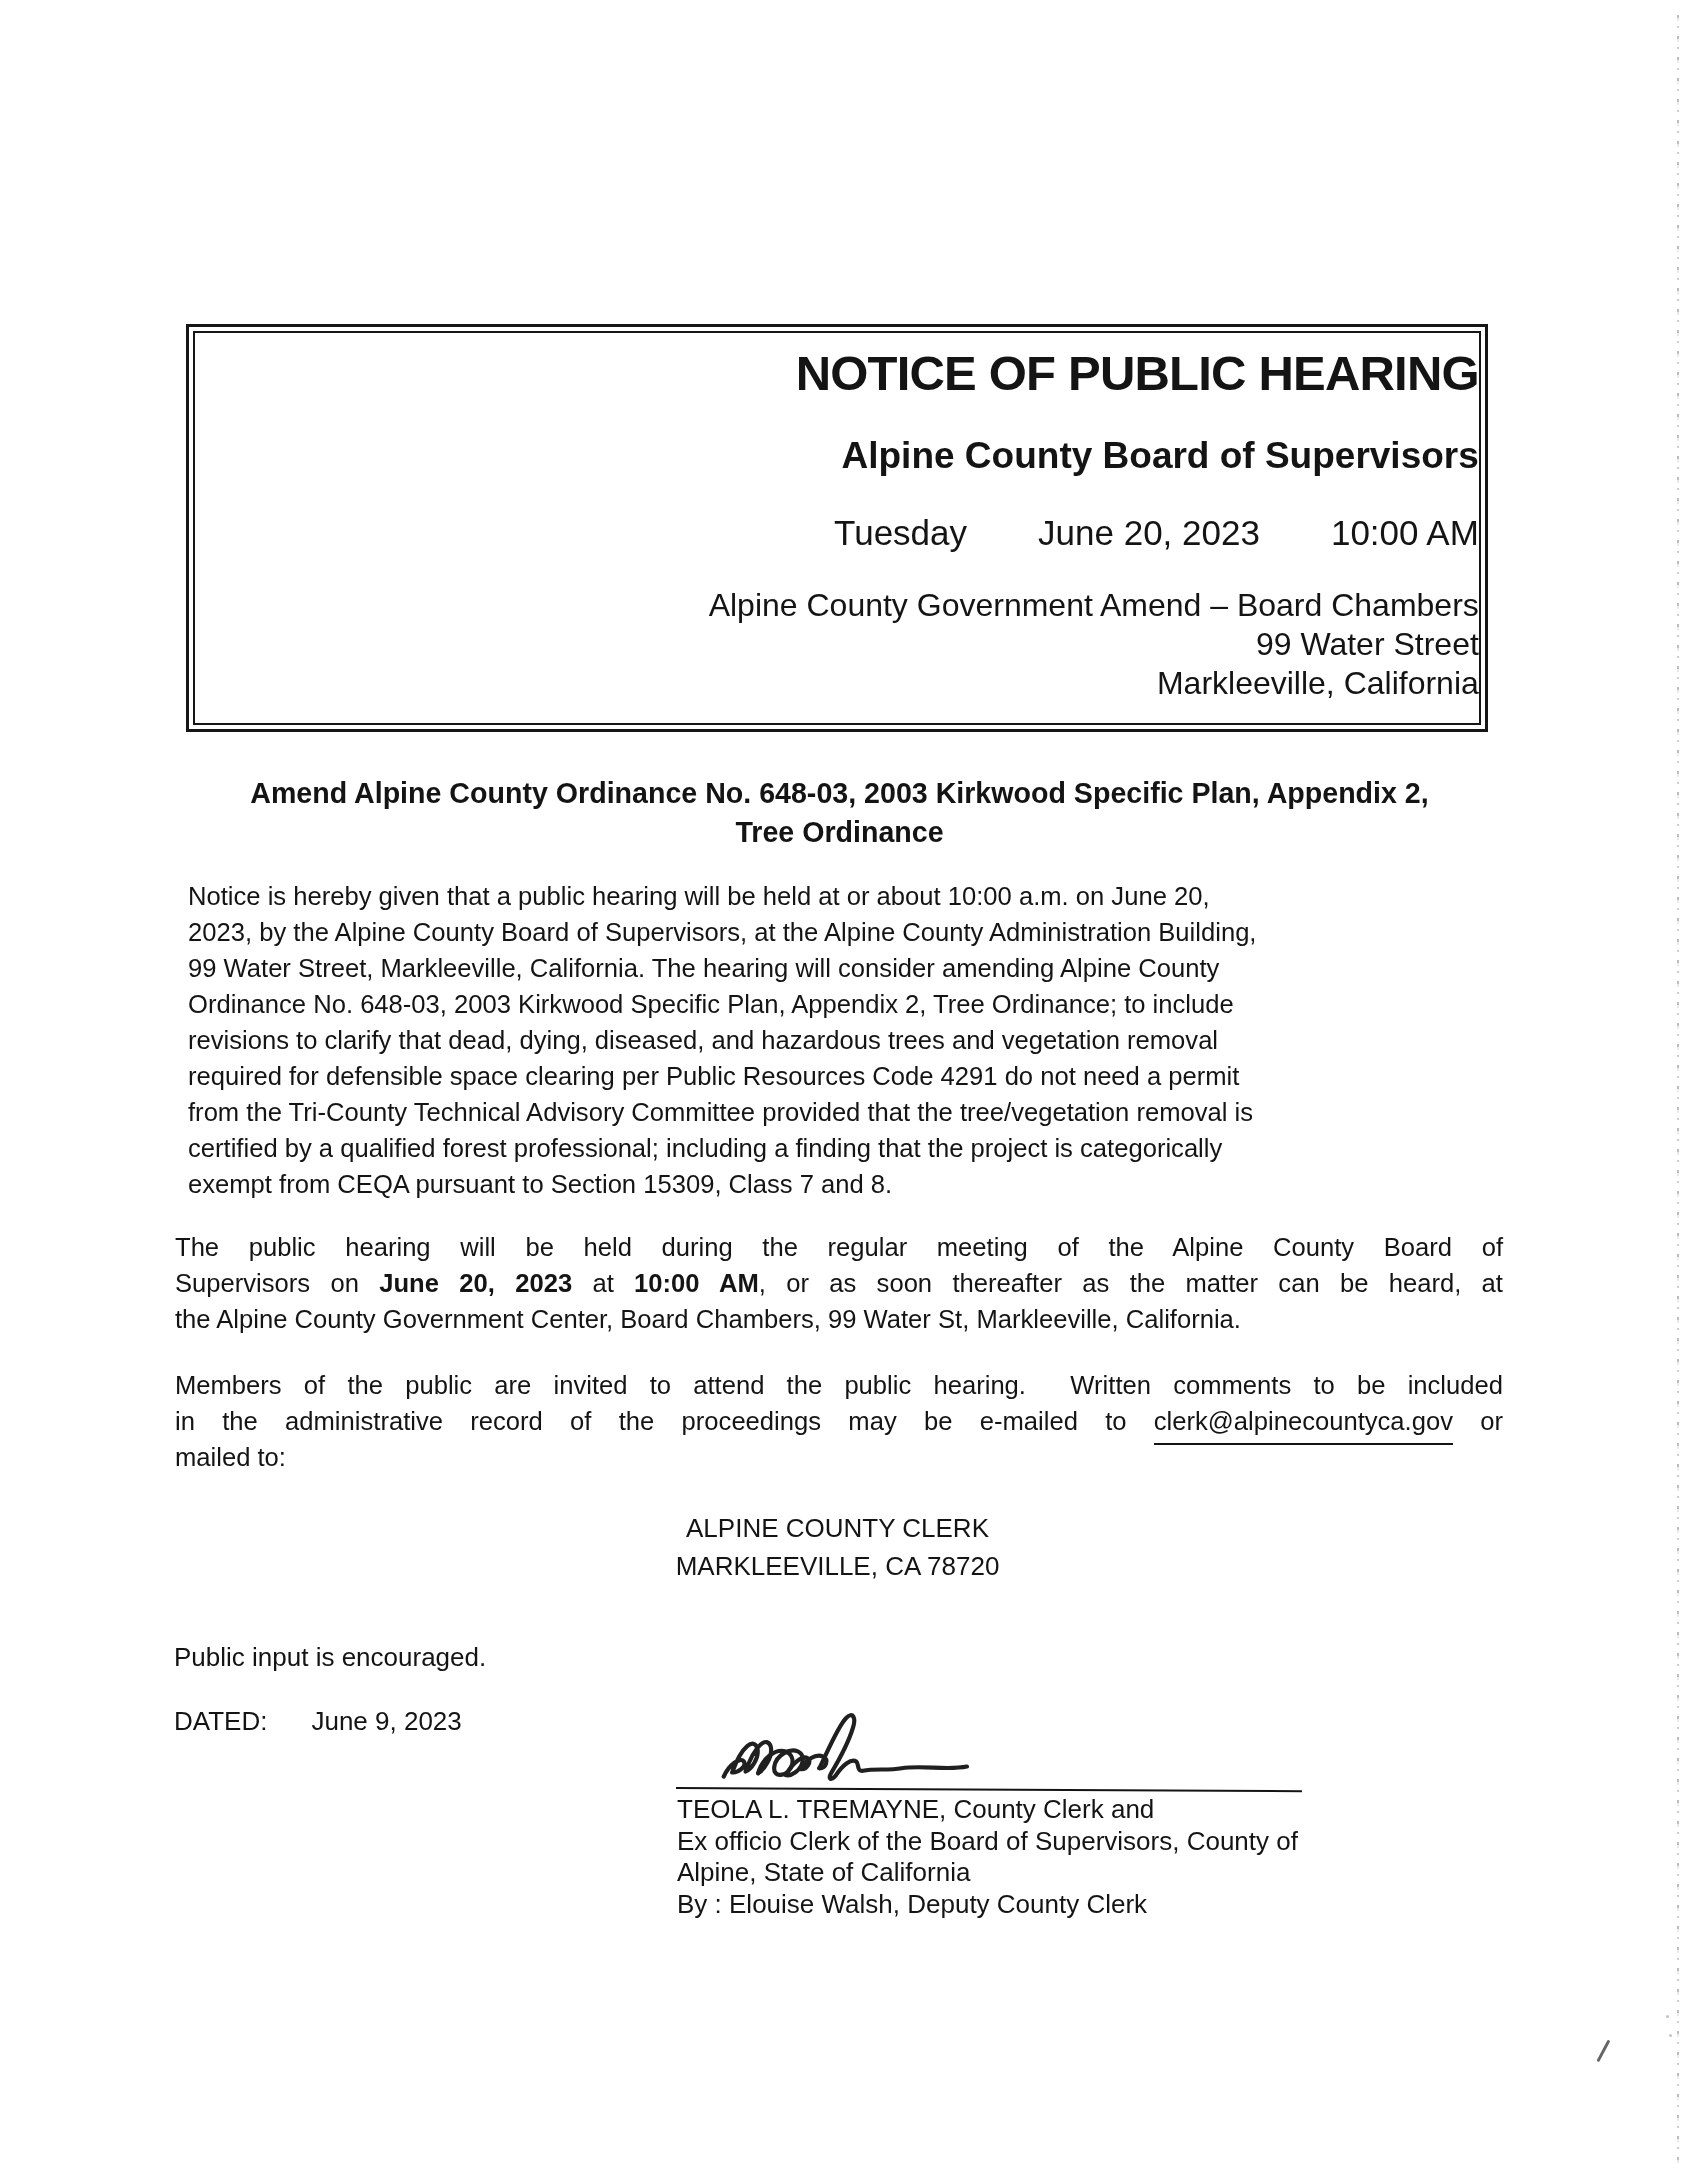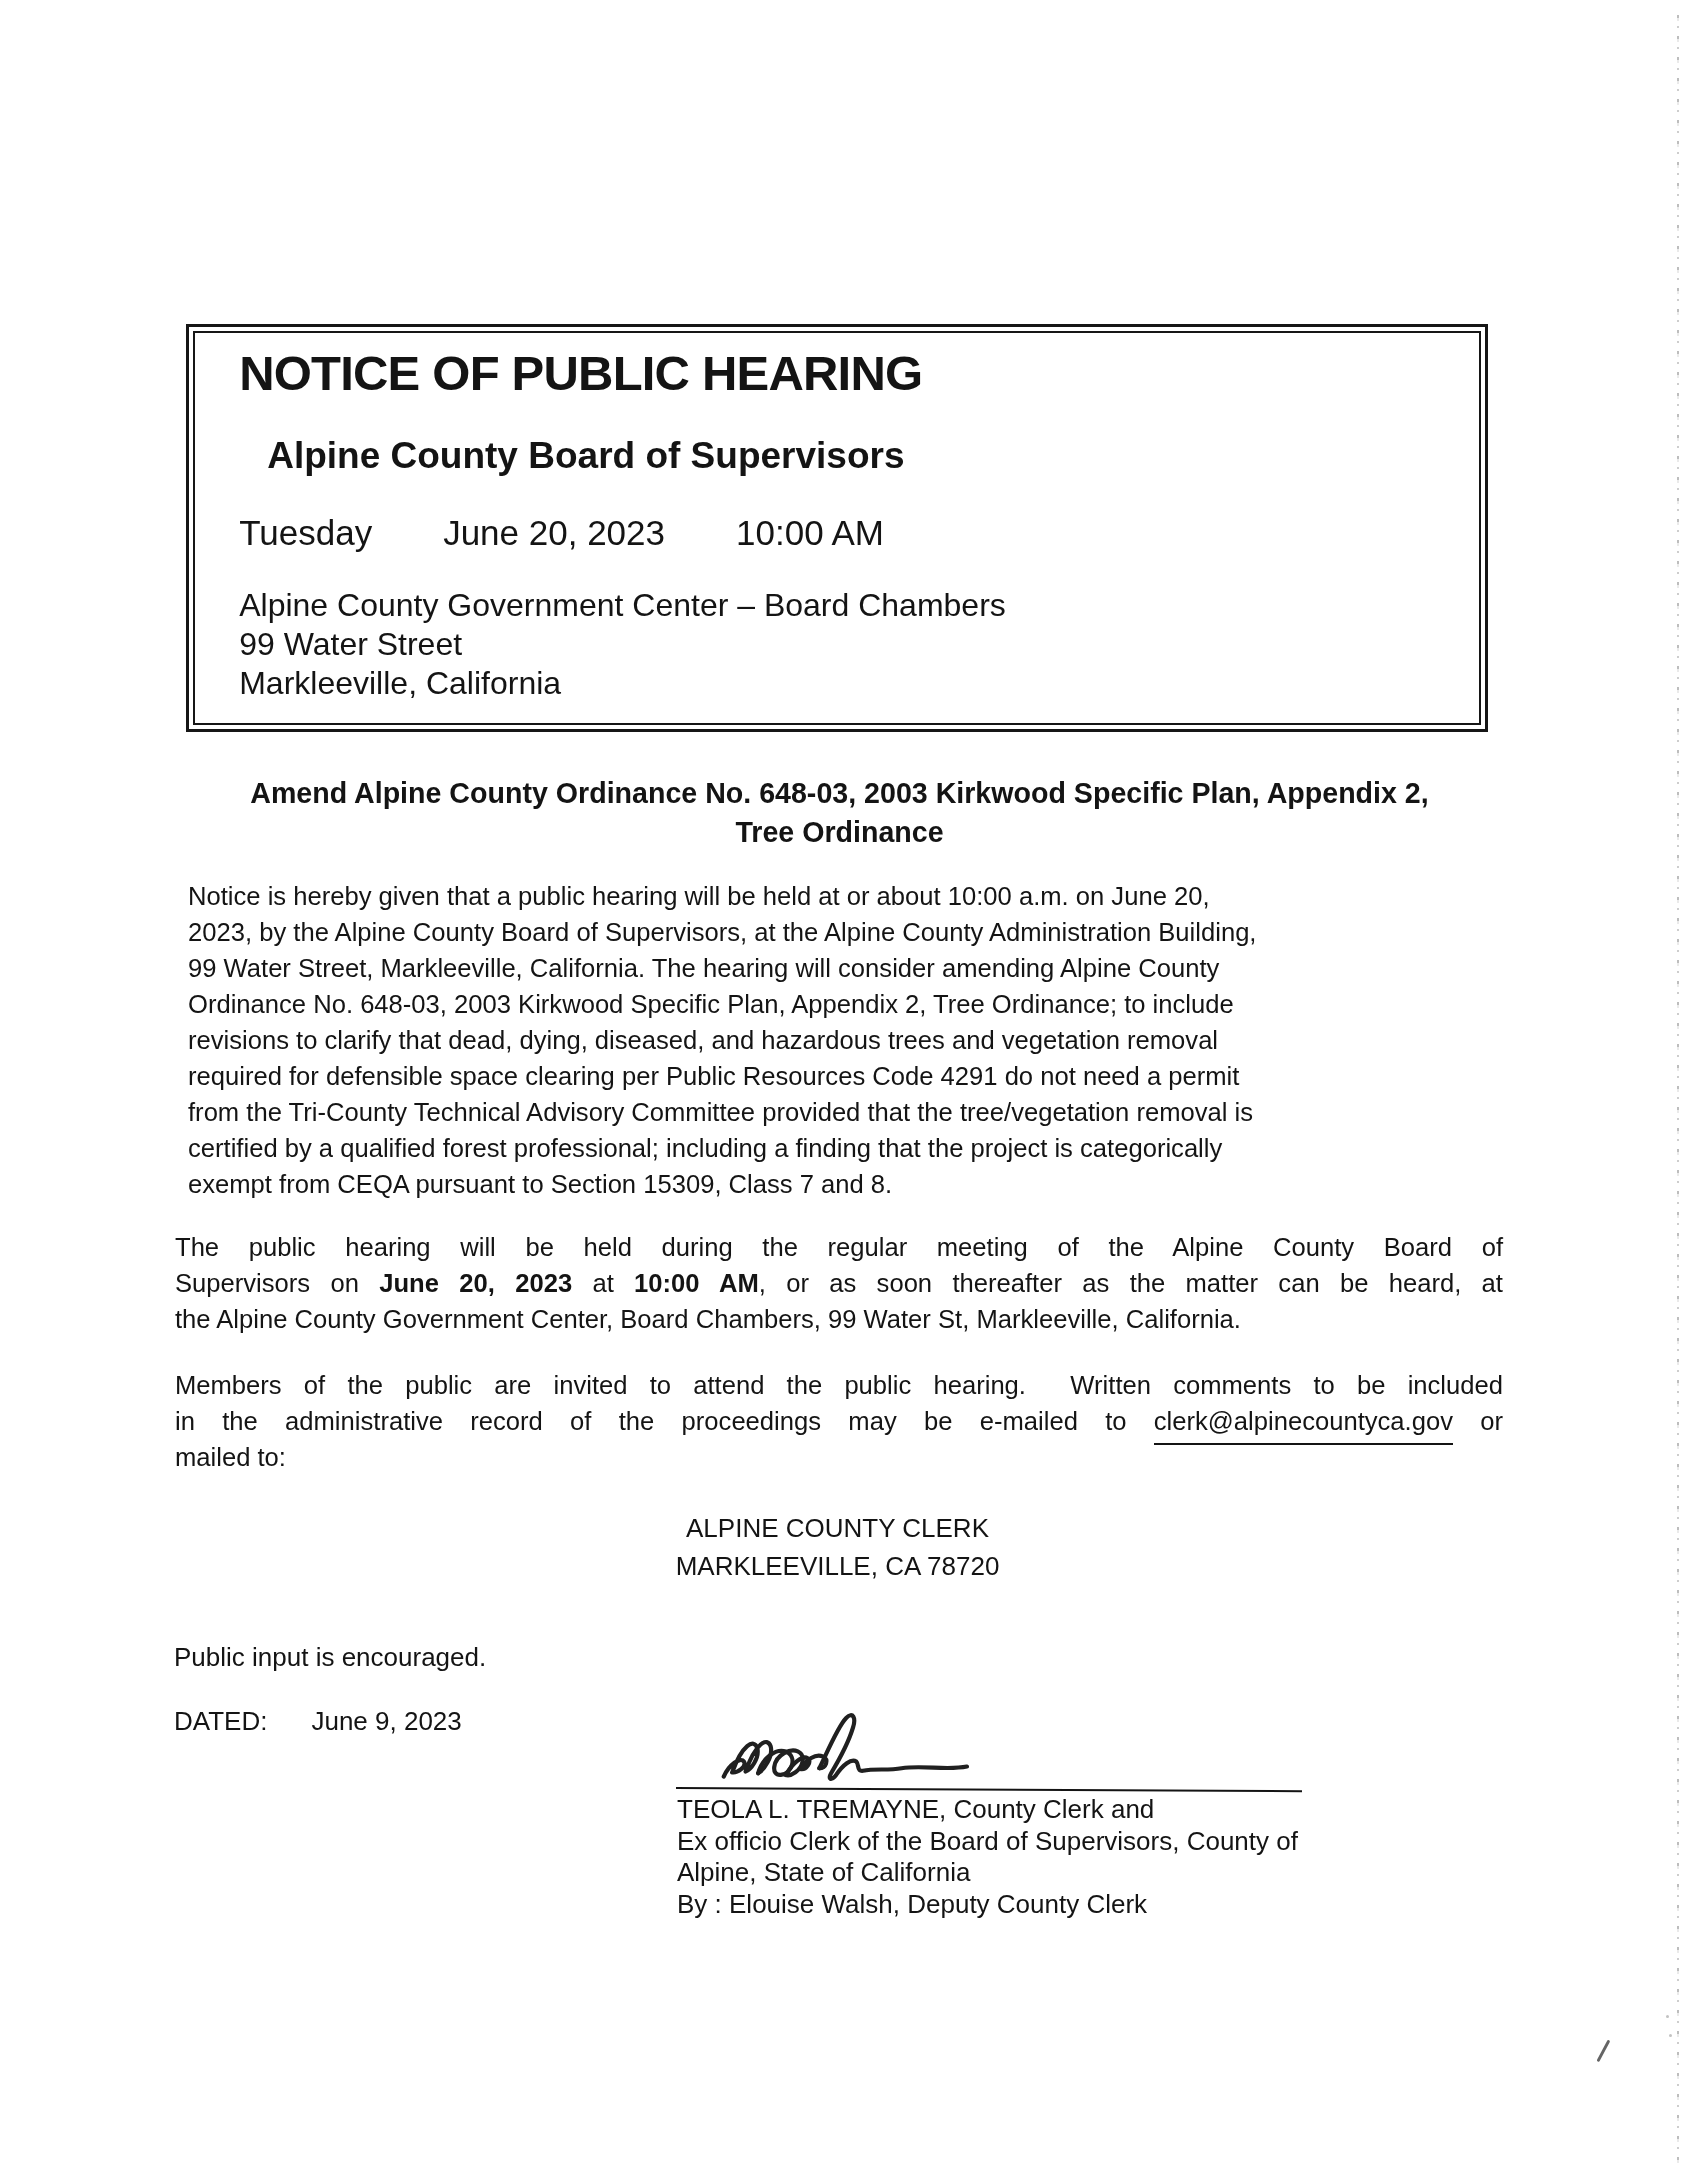--- a/index.html
+++ b/index.html
@@ -29,21 +29,21 @@
   .speck.s1{left:1666px;top:2015px;}
   .speck.s2{left:1669px;top:2034px;}
 
   
   .notice-box{
     position:absolute;left:186px;top:324px;width:1302px;height:408px;
     border:3.4px solid #161616;box-sizing:border-box;
   }
   .notice-box-inner{
     position:absolute;left:4.2px;right:4.2px;top:4.2px;bottom:4.2px;
-    border:2.5px solid #161616;text-align:left;padding-left:44px;
+    border:2.5px solid #161616;text-align:right;padding-left:44px;
   }
   .nb-title{
     margin-top:13.4px;font-size:49px;font-weight:bold;line-height:52px;
     letter-spacing:-0.8px;
   }
   .nb-subtitle{
     margin-top:37px;font-size:37px;font-weight:bold;line-height:40px;margin-left:28px;
   }
   .nb-schedule{
     margin-top:37px;font-size:35px;font-weight:normal;line-height:39px;
@@ -102,21 +102,21 @@
   <div class="speck s2"></div>
 
   <div class="notice-box">
     <div class="notice-box-inner">
       <div class="nb-title">NOTICE OF PUBLIC HEARING</div>
       <div class="nb-subtitle">Alpine County Board of Supervisors</div>
       <div class="nb-schedule">
         <span>Tuesday</span><span class="gap-left">June 20, 2023</span><span class="gap-left">10:00 AM</span>
       </div>
       <div class="nb-venue">
-        <div>Alpine County Government Center – Board Chambers</div>
+        <div>Alpine County Government Amend – Board Chambers</div>
         <div>99 Water Street</div>
         <div>Markleeville, California</div>
       </div>
     </div>
   </div>
 
   <div class="subject">
     <div>Amend Alpine County Ordinance No. 648-03, 2003 Kirkwood Specific Plan, Appendix 2,</div>
     <div>Tree Ordinance</div>
   </div>

